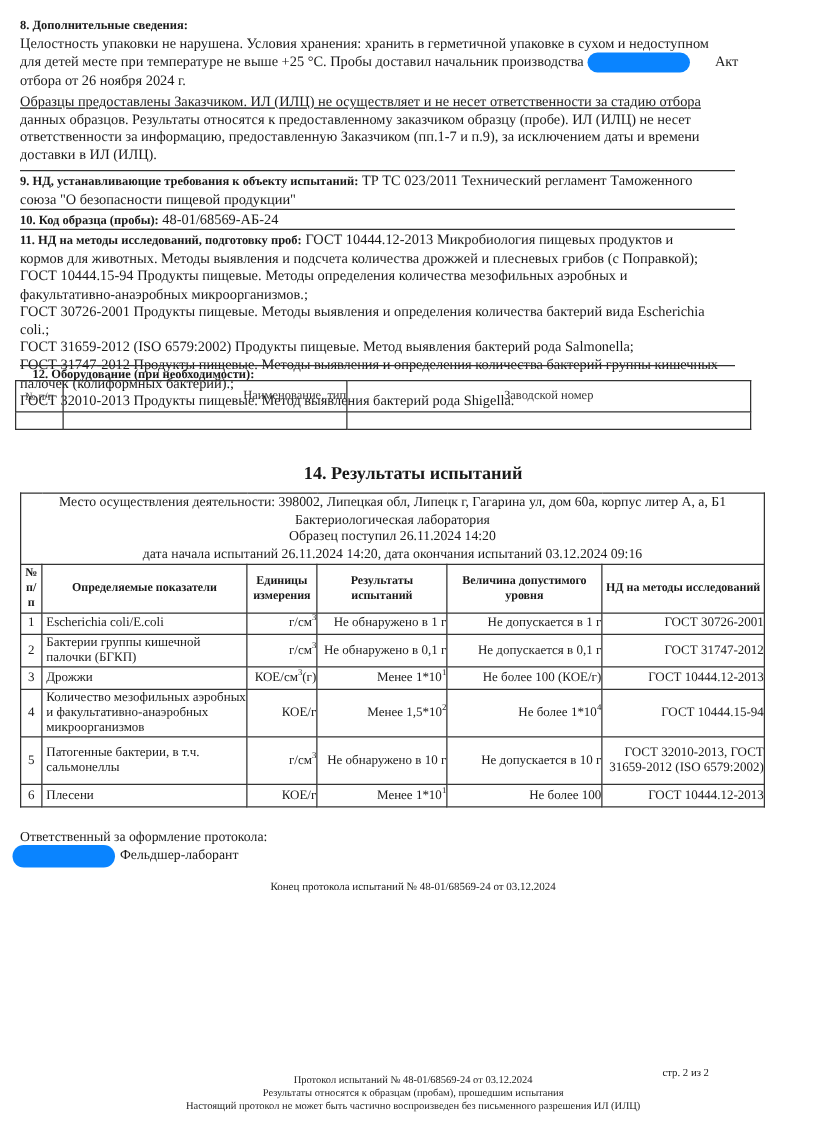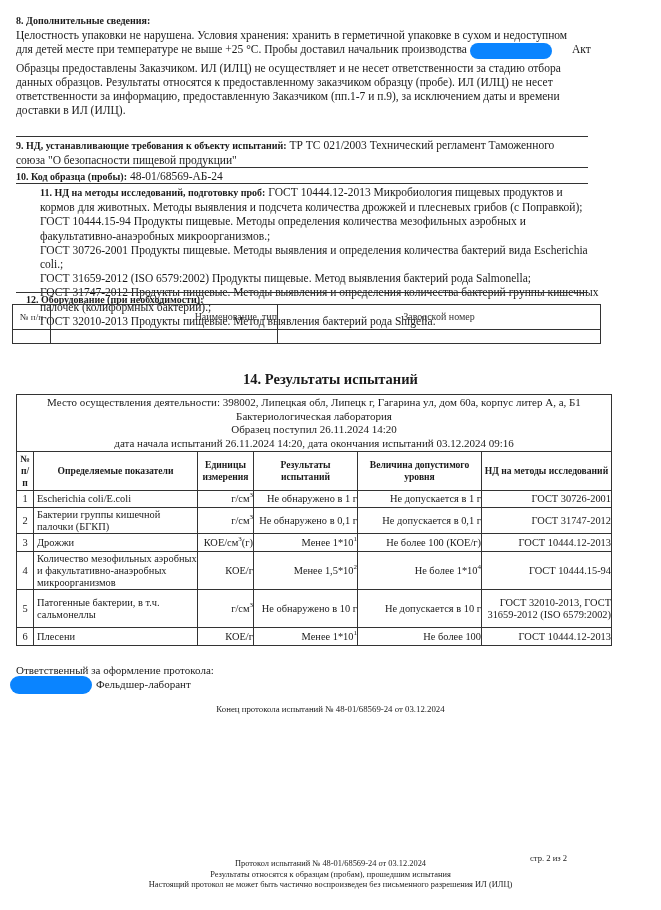--- a/index.html
+++ b/index.html
@@ -28,39 +28,40 @@
 <body>
 
 <div class="page">
 
   <div class="section" style="top:14px;">
     <div class="bold">8. Дополнительные сведения:</div>
     <div>Целостность упаковки не нарушена. Условия хранения:  хранить в герметичной упаковке в сухом и недоступном</div>
     <div style="white-space:nowrap;">
       <span>для детей месте при температуре не выше +25 °С. Пробы доставил начальник производства</span><span class="redact" style="width:82px;height:16px;margin-left:3px;margin-right:20px;"></span><span>Акт</span>
     </div>
-    <div style="margin-top:2px;">Образцы предоставлены Заказчиком. ИЛ (ИЛЦ) не осуществляет и не несет ответственности за стадию отбора</div>
+    <div>отбора от 26 ноября 2024 г.</div>
+    <div style="margin-top:2px;text-decoration:underline;">Образцы предоставлены Заказчиком. ИЛ (ИЛЦ) не осуществляет и не несет ответственности за стадию отбора</div>
     <div>данных образцов. Результаты относятся к предоставленному заказчиком образцу (пробе). ИЛ (ИЛЦ) не несет</div>
     <div>ответственности за информацию, предоставленную Заказчиком (пп.1-7 и п.9), за исключением даты и времени</div>
     <div>доставки в ИЛ (ИЛЦ).</div>
   </div>
   <div class="rule" style="top:136px;"></div>
 
   <div class="section" style="top:138px;">
-    <div><span class="bold">9. НД, устанавливающие требования к объекту испытаний:</span><span> ТР ТС 021/2003 Технический регламент Таможенного</span></div>
+    <div><span class="bold">9. НД, устанавливающие требования к объекту испытаний:</span><span> ТР ТС 023/2011 Технический регламент Таможенного</span></div>
     <div>союза "О безопасности пищевой продукции"</div>
   </div>
   <div class="rule" style="top:167px;"></div>
 
   <div class="section" style="top:169px;">
     <span class="bold">10. Код образца (пробы):</span><span> 48-01/68569-АБ-24</span>
   </div>
   <div class="rule" style="top:183px;"></div>
 
-  <div class="section" style="top:185px;margin-left:24px;">
+  <div class="section" style="top:185px;">
     <div><span class="bold">11. НД на методы исследований, подготовку проб:</span><span> ГОСТ 10444.12-2013 Микробиология пищевых продуктов и</span></div>
     <div>кормов для животных. Методы выявления и подсчета количества дрожжей и плесневых грибов (с Поправкой);</div>
     <div>ГОСТ 10444.15-94 Продукты пищевые. Методы определения количества мезофильных аэробных и</div>
     <div>факультативно-анаэробных микроорганизмов.;</div>
     <div>ГОСТ 30726-2001 Продукты пищевые. Методы выявления и определения количества бактерий вида Escherichia</div>
     <div>coli.;</div>
     <div>ГОСТ 31659-2012 (ISO 6579:2002) Продукты пищевые. Метод выявления бактерий рода Salmonella;</div>
     <div>ГОСТ 31747-2012 Продукты пищевые. Методы выявления и определения количества бактерий группы кишечных</div>
     <div>палочек (колиформных бактерий).;</div>
     <div>ГОСТ 32010-2013 Продукты пищевые. Метод выявления бактерий рода Shigella.</div>

